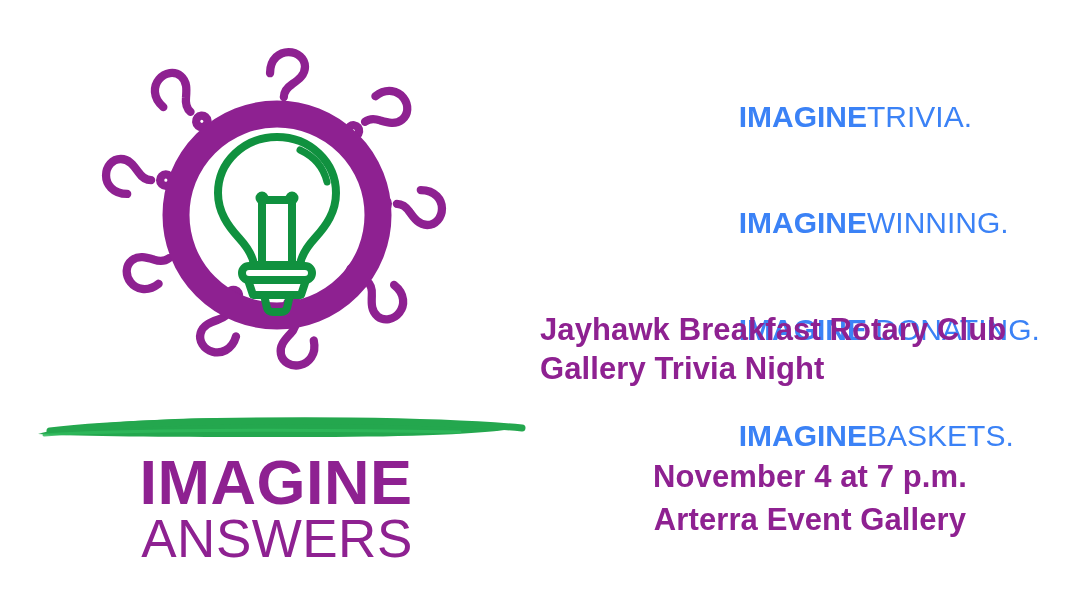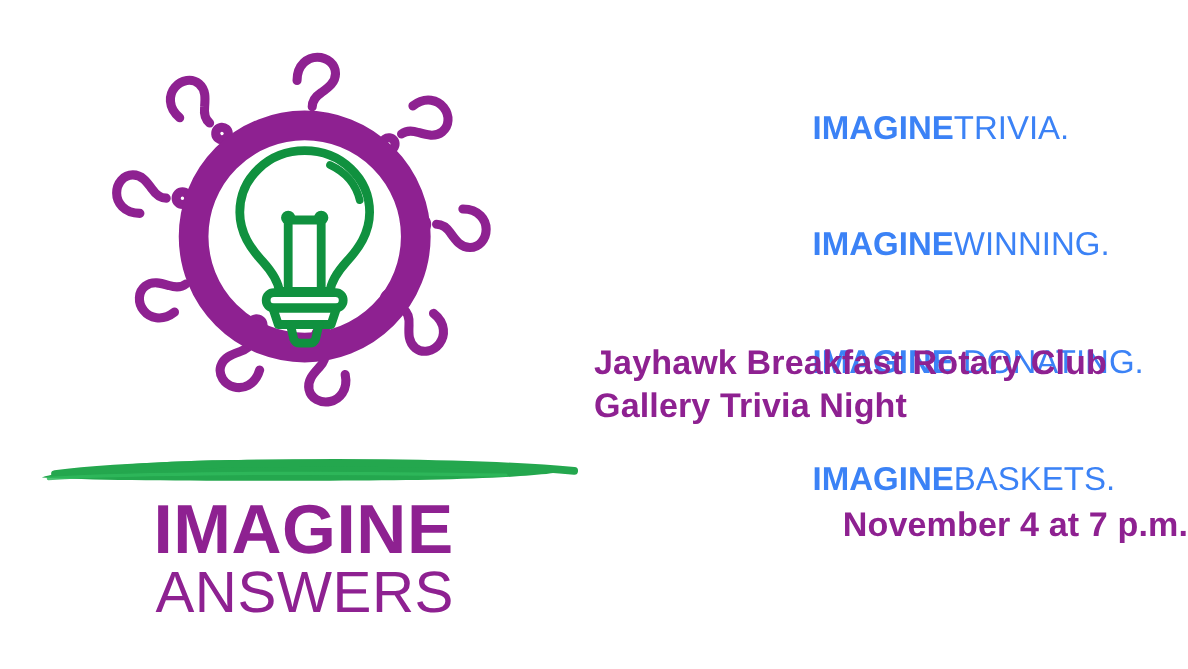--- a/index.html
+++ b/index.html
@@ -114,21 +114,21 @@
     font-weight: 700;
     line-height: 39px;
     letter-spacing: 0.1px;
   }
 
   #event-details-block {
     position: absolute;
     left: 0px;
     top: 455px;
     width: 540px;
-    text-align: right;
+    text-align: center;
   }
   .event-detail-line {
     display: block;
     color: #8E2191;
     font-size: 31px;
     font-weight: 700;
     line-height: 43px;
     letter-spacing: 0.1px;
   }
 </style>
@@ -248,16 +248,17 @@
       </span>
     </div>
 
     <div id="event-title-block">
       <span class="event-title-line">Jayhawk Breakfast Rotary Club</span>
       <span class="event-title-line">Gallery Trivia Night</span>
     </div>
 
     <div id="event-details-block">
       <span class="event-detail-line">November 4 at 7 p.m.</span>
+      <span class="event-detail-line">Arterra Event Gallery</span>
     </div>
 
   </div>
 </div>
 
 </body></html>

